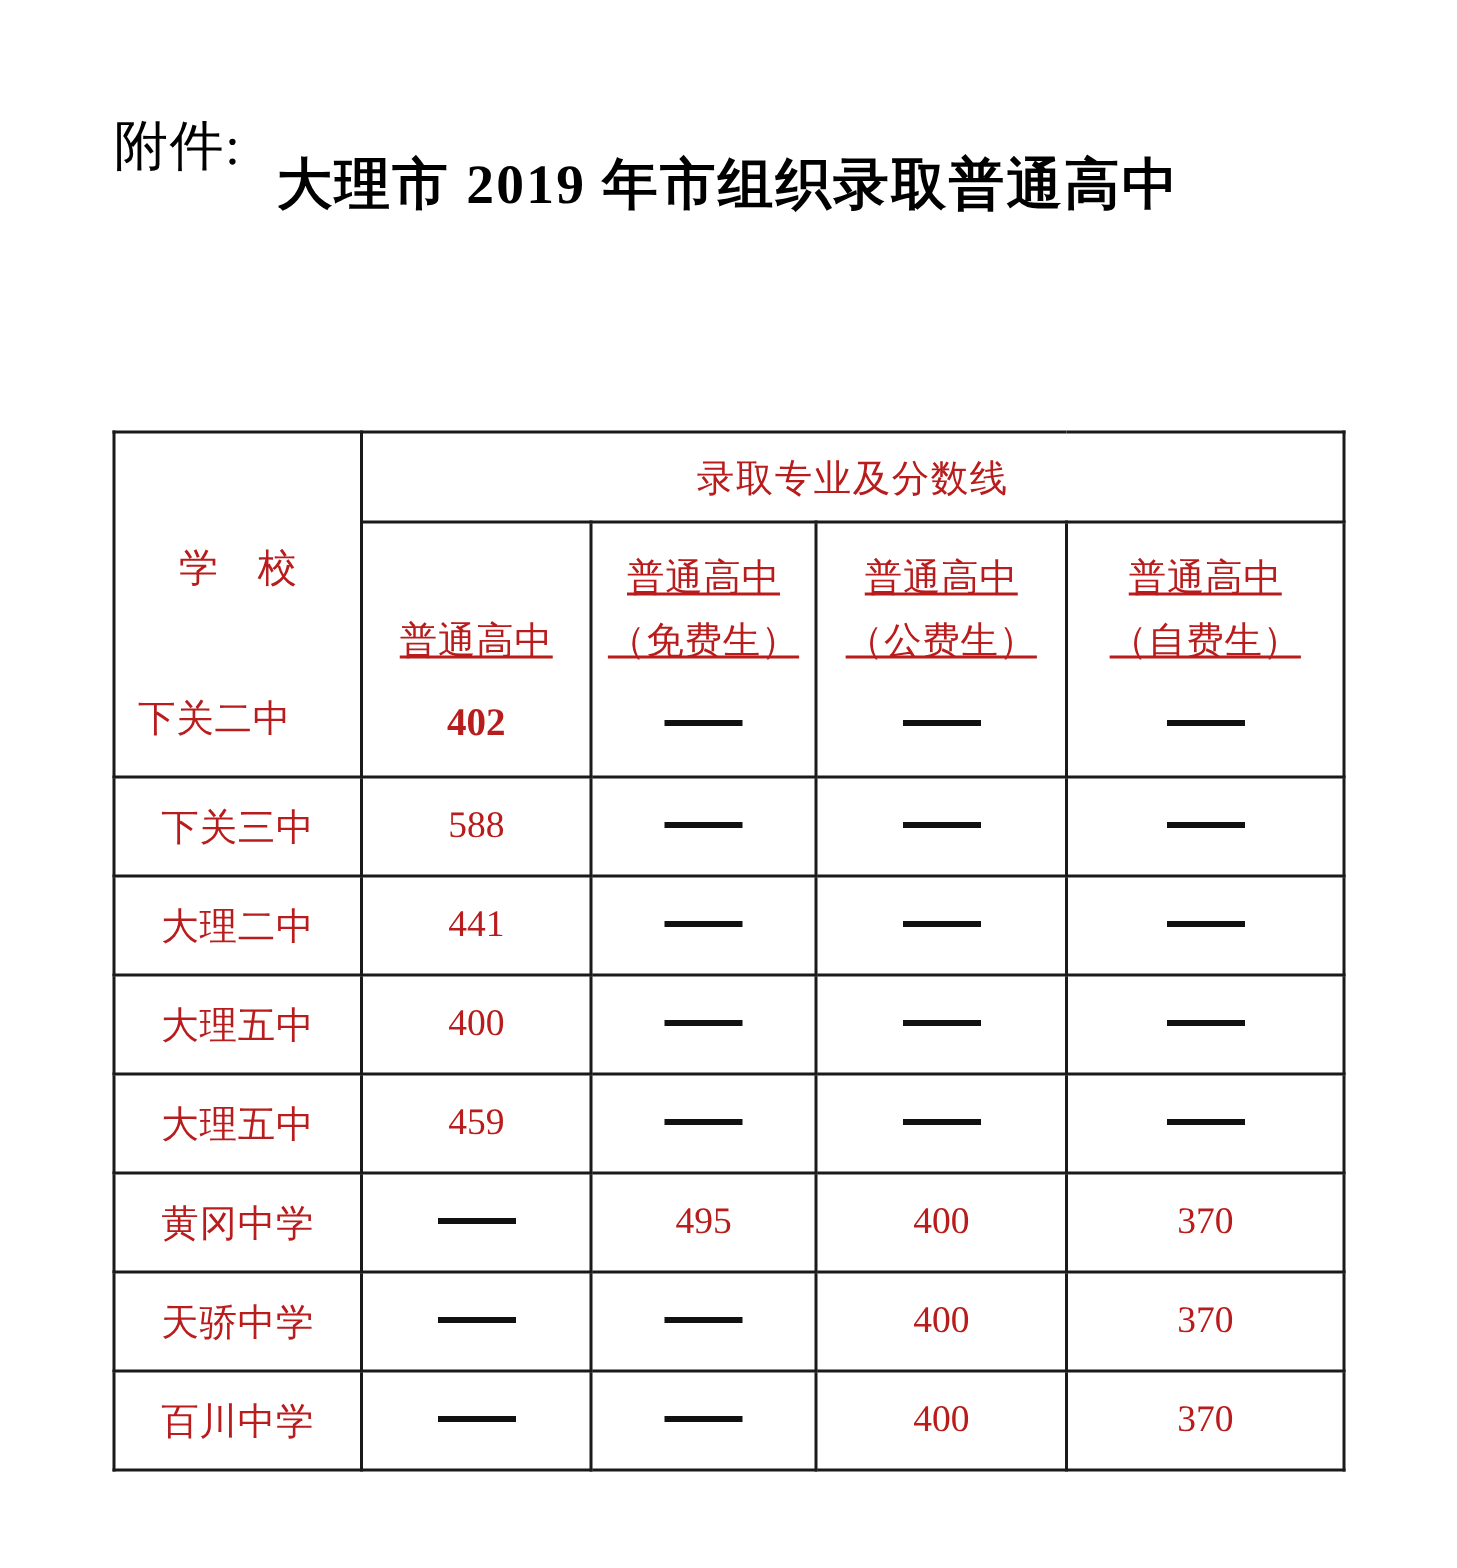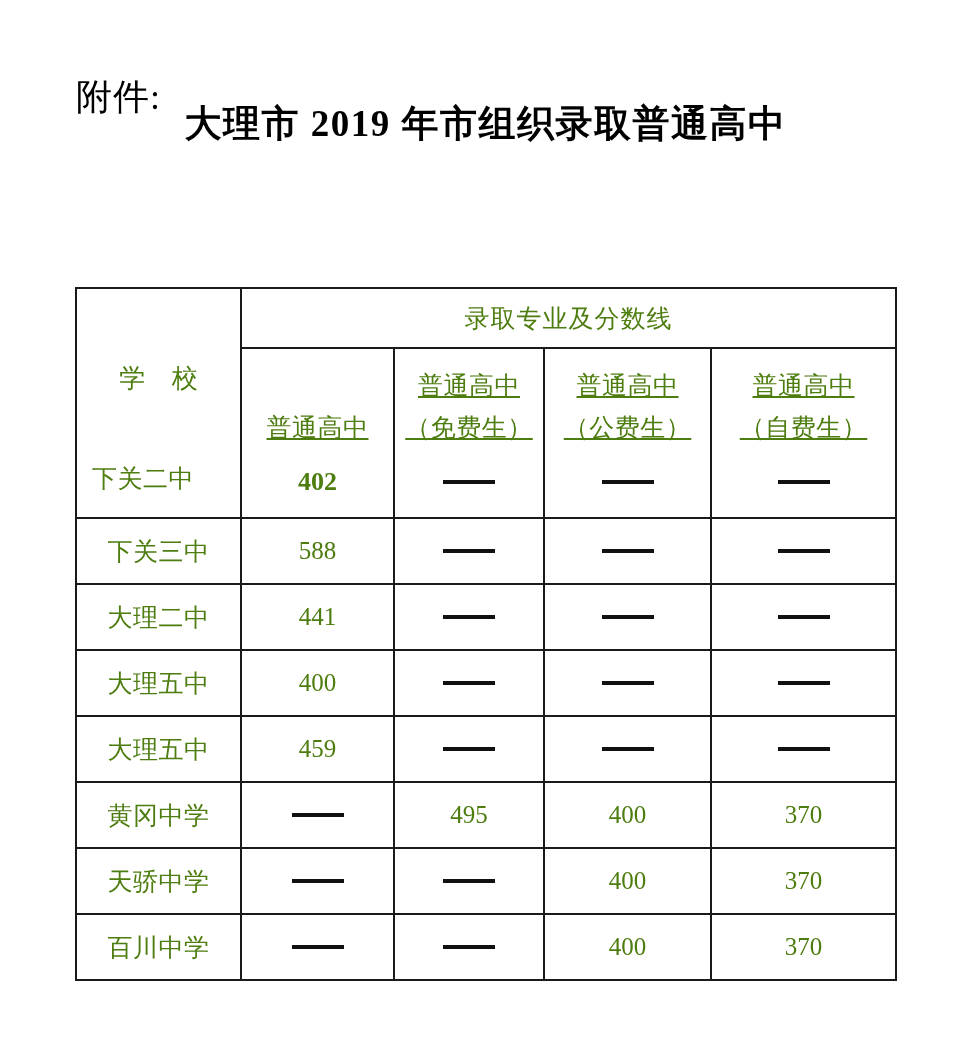--- a/index.html
+++ b/index.html
@@ -63,21 +63,21 @@
     width: 820px;
     table-layout: fixed;
   }
   table.score-table td {
     border: 2px solid #1a1a1a;
     padding: 0;
     vertical-align: middle;
     text-align: center;
     font-size: 25px;
     font-weight: 400;
-    color: #4d7c0f;
+    color: #b91c1c;
   }
 
   
   col.c-school { width: 165px; }
   col.c-pt     { width: 153px; }
   col.c-free   { width: 150px; }
   col.c-pub    { width: 167px; }
   col.c-self   { width: 185px; }
 
   

